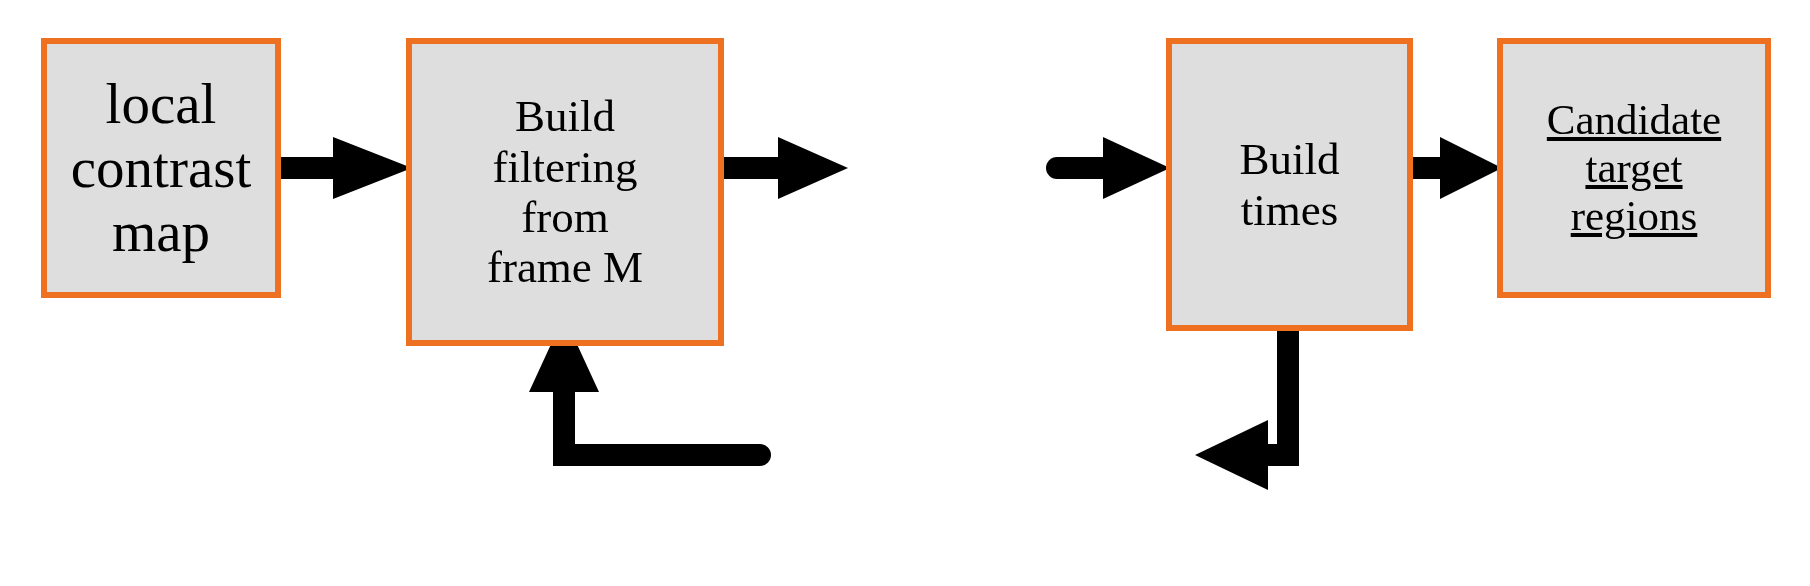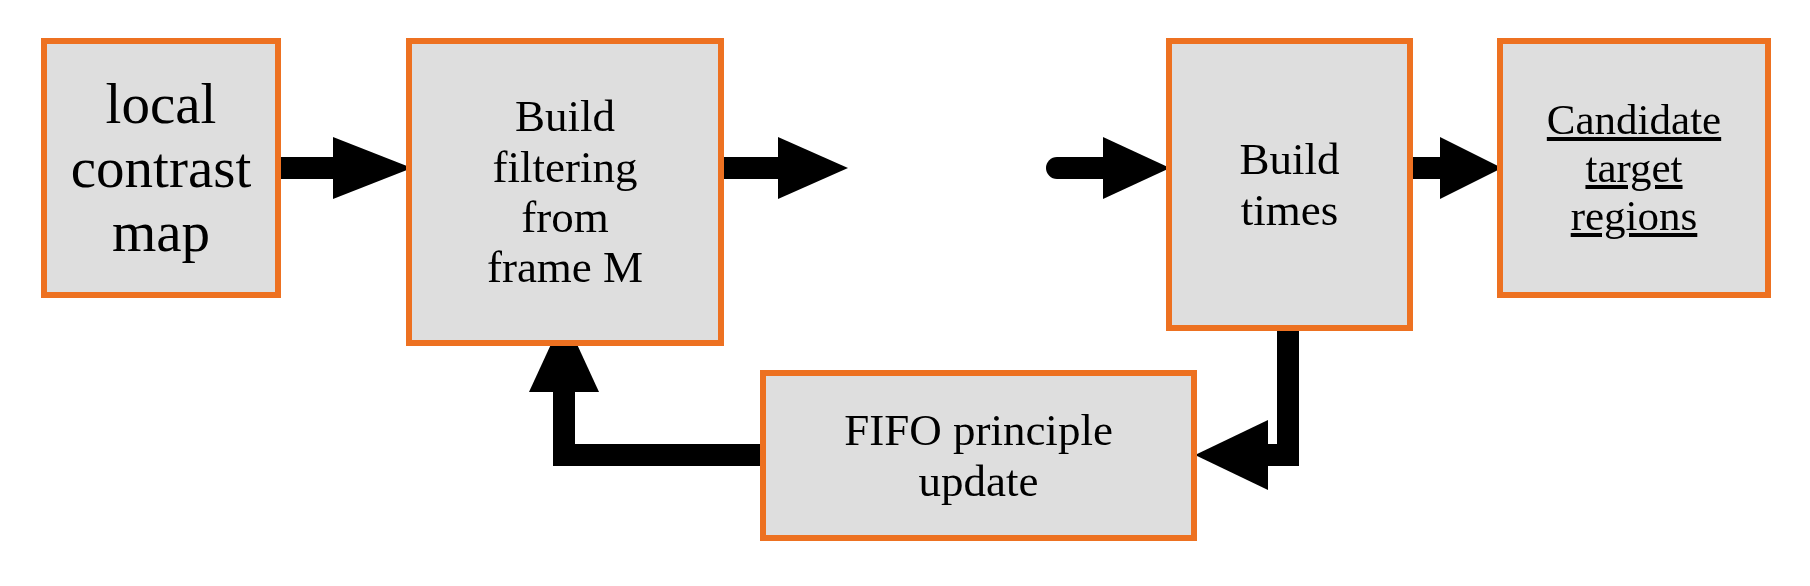--- a/index.html
+++ b/index.html
@@ -91,16 +91,14 @@
 frame M</div>
 
 
   <div class="node n4">Build
 times</div>
 
   <div class="node n5">Candidate
 target
 regions</div>
 
-  <div class="node n6">FIFO principle
-update</div>
 
 </div>
 
 </body></html>

